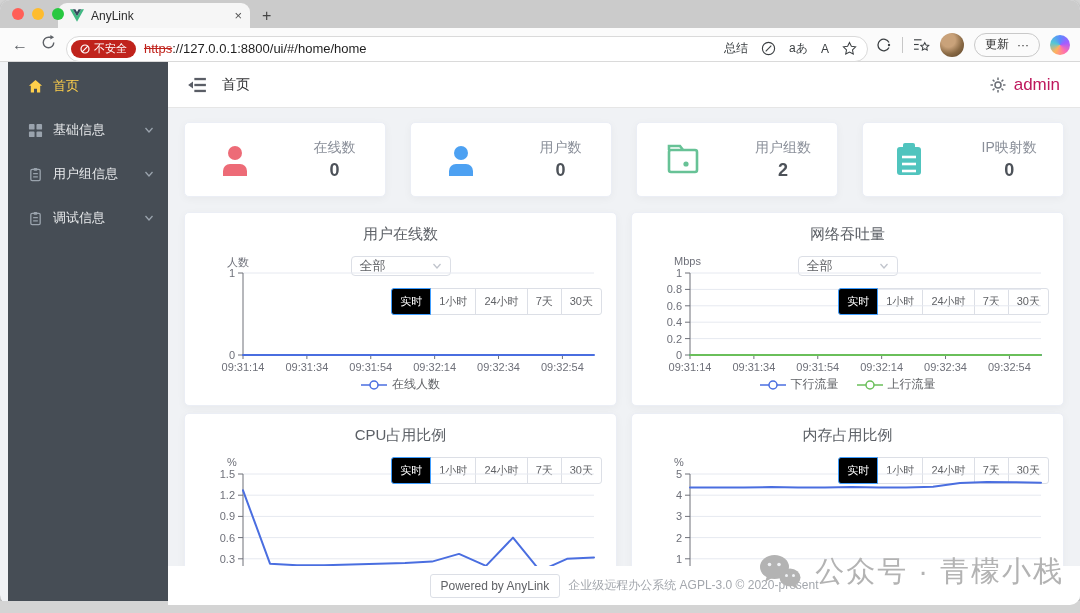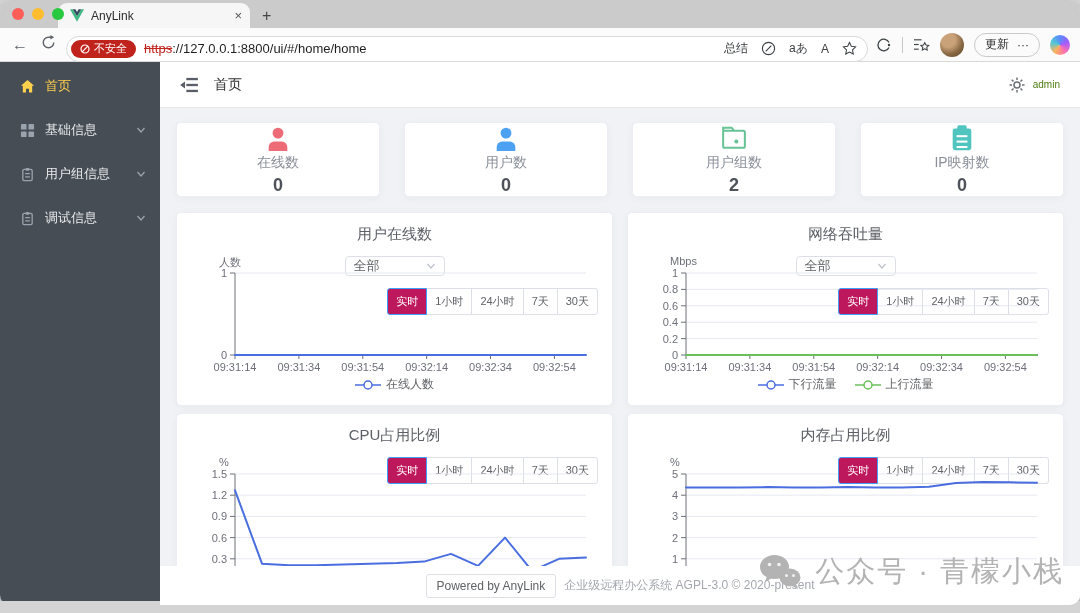--- a/index.html
+++ b/index.html
@@ -24,51 +24,51 @@
   .url .scheme { color:#c0231c; text-decoration:line-through; }
   .addr-icons { display:flex; align-items:center; gap:13px; color:#3c4043; font-size:12px; }
   .addr-icons .txt { font-size:12px; color:#3c4043; white-space:nowrap; }
   .chrome-right { display:flex; align-items:center; gap:10px; }
   .vsep { width:1px; height:16px; background:#c7c7c7; }
   .avatar { width:24px; height:24px; border-radius:50%; background:radial-gradient(circle at 35% 30%, #c9a27a 0 30%, #8a6a45 60%, #584128); }
   .update-pill { border:1px solid #c9c9c9; border-radius:13px; height:24px; display:flex; align-items:center; gap:8px; padding:0 10px; font-size:12px; color:#2d2d2d; background:#fbfbfb; white-space:nowrap; }
   .copilot { width:20px; height:20px; border-radius:50%; background:conic-gradient(#5a8bff,#a45cff,#ff6fae,#ffb25c,#53c7d6,#5a8bff); }
 
   
-  .content { display:flex; height:543px; }
+  .content { display:flex; height:543px;padding-left:8px; }
   .sidebar { width:160px; background:#464d55; flex-shrink:0; padding-top:2px; }
   .side-item { height:44px; display:flex; align-items:center; padding:0 14px 0 20px; gap:10px; cursor:default; }
   .side-item .lbl { font-size:13px; color:#e8eaec; flex:1; }
   .side-item.active .lbl { color:#ffd04b; }
   .chev { width:10px; height:10px; flex-shrink:0; }
   .main { flex:1; position:relative; background:#f0f2f5; overflow:hidden; }
   .main-header { height:46px; background:#fff; border-bottom:1px solid #e6e6e6; display:flex; align-items:center; padding:0 20px; gap:16px; }
   .crumb { font-size:14px; color:#303133; }
   .mh-right { margin-left:auto; display:flex; align-items:center; gap:8px; }
-  .mh-user { font-size:10px; color:#4d7c0f; }
+  .mh-user { font-size:17px; color:#be185d; }
 
   
   .cards { display:grid; grid-template-columns:repeat(4,1fr); gap:24px; padding:14px 16px 0; }
-  .card { background:#fff; border:1px solid #ebeef5; border-radius:5px; height:75px; display:flex; align-items:center; justify-content:space-around; box-shadow:0 2px 8px rgba(0,0,0,.04);flex-direction:column; }
+  .card { background:#fff; border:1px solid #ebeef5; border-radius:5px; height:75px; display:flex; align-items:center; justify-content:space-around; box-shadow:0 2px 8px rgba(0,0,0,.04); }
   .card .meta { text-align:center; }
   .card .meta .t { font-size:14px; color:#8a8f99; }
   .card .meta .v { font-size:18px; font-weight:bold; color:#4d5259; margin-top:3px; }
 
   
   .charts { display:grid; grid-template-columns:1fr 1fr; gap:7px 14px; padding:15px 16px 0; }
   .panel { background:#fff; border:1px solid #ebeef5; border-radius:5px; padding:12px 14px; box-shadow:0 2px 8px rgba(0,0,0,.04); }
   .panel-head { height:28px; display:flex; align-items:center; gap:12px; margin-bottom:2px;flex-direction:column; }
   .panel-title { font-size:15px; color:#5c6066; }
   .select { width:100px; height:28px; border:1px solid #dcdfe6; border-radius:4px; display:flex; align-items:center; padding:0 8px; font-size:13px; color:#606266; background:#fff; }
   .select span { flex:1; }
   .btn-group { margin-left:auto; display:flex; }
   .tr-btn { font-size:11px; padding:5px 8px; background:#fff; border:1px solid #dcdfe6; color:#606266; margin-left:-1px; white-space:nowrap; cursor:default; }
   .tr-btn:first-child { border-radius:3px 0 0 3px; margin-left:0; }
   .tr-btn:last-child { border-radius:0 3px 3px 0; }
-  .tr-btn.active { background:#be185d; border-color:#409eff; color:#fff; position:relative; }
+  .tr-btn.active { background:#000000; border-color:#409eff; color:#fff; position:relative; }
   .unit { font-size:11px; color:#6e7079; margin-left:28px; height:14px; }
   svg.chart { display:block; width:100%; }
   svg.chart.r1 { height:108px; }
   svg.chart.r2 { height:116px; }
   .tick { font-size:11px; fill:#6e7079; font-family:"Liberation Sans","DejaVu Sans",sans-serif; }
   .legend { display:flex; justify-content:center; gap:18px; align-items:flex-end; height:16px; }
   .legend .li { display:flex; align-items:center; gap:5px; font-size:12px; color:#606266; }
   .legend svg line { stroke-width:1.5; }
   .legend svg circle { fill:#fff; stroke-width:1.5; }
 

